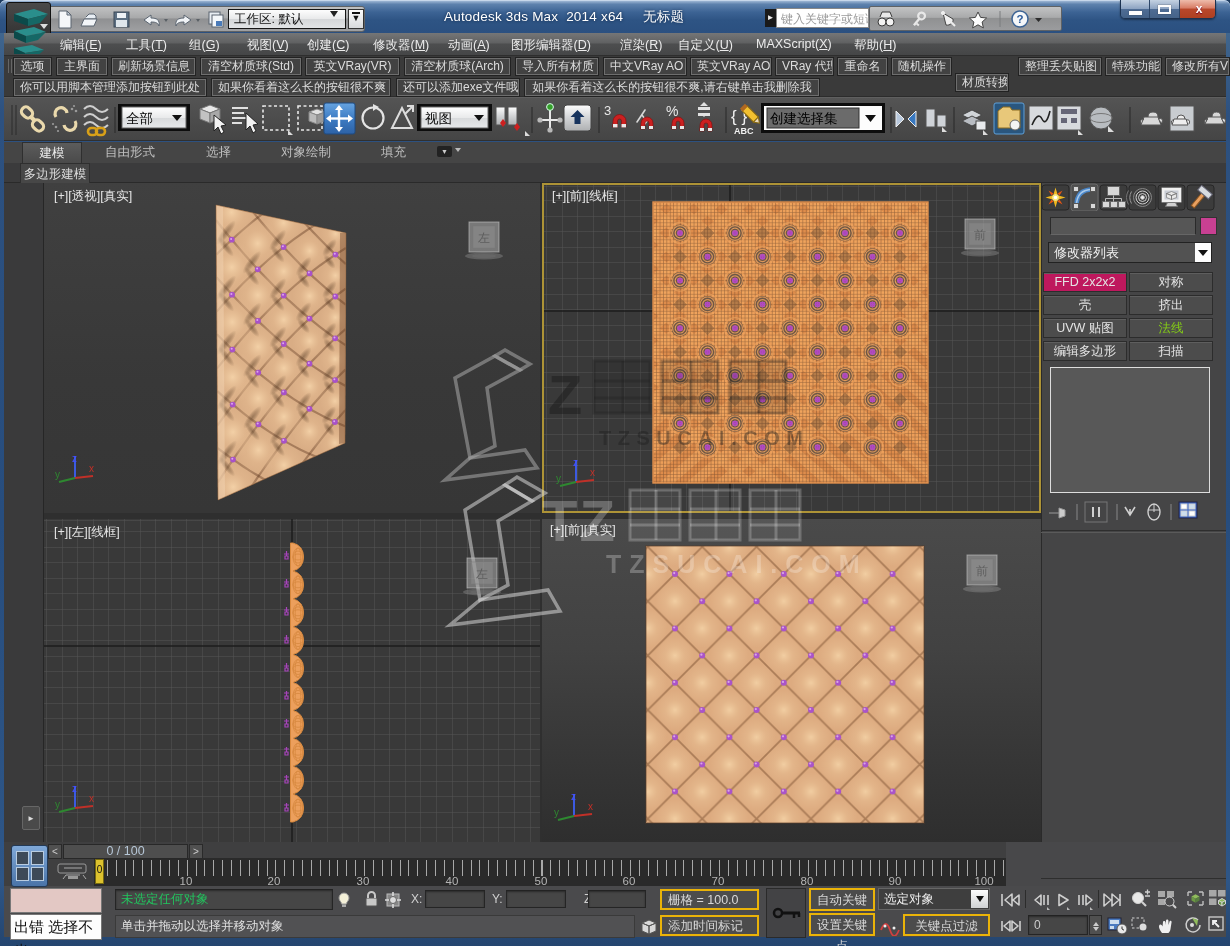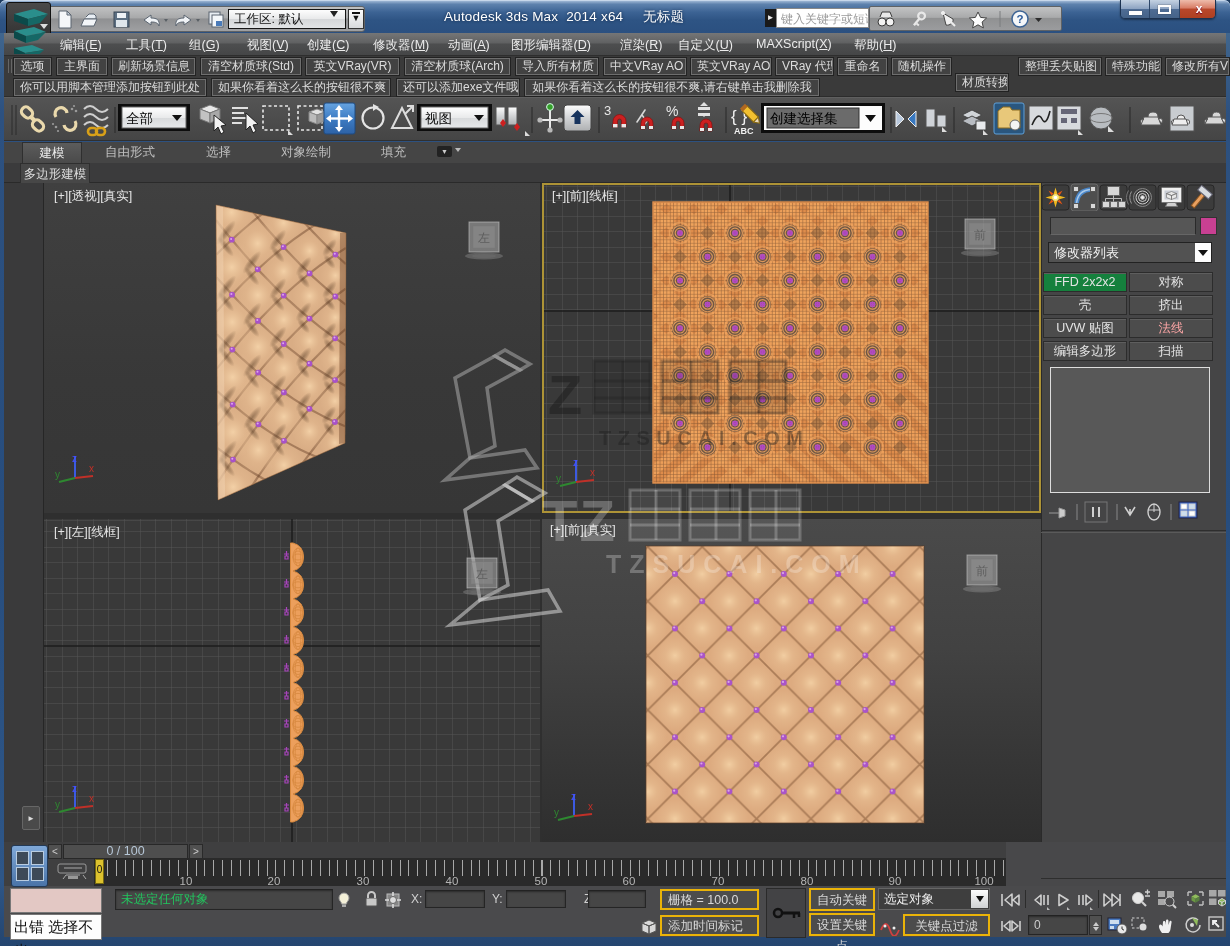--- a/index.html
+++ b/index.html
@@ -1456,26 +1456,26 @@
           <rect x="10" y="2" width="6" height="5" fill="#cde"></rect>
           <rect x="2" y="9" width="6" height="5" fill="#cde"></rect>
           <rect x="10" y="9" width="6" height="5" fill="#fff"></rect>
         </g>
  </g>
 </svg>
 <div class="abs" style="left:1041px;top:530px;width:185px;height:1px;background:#2e2e2e"></div>
 <div class="abs" style="left:1041px;top:532px;width:185px;height:1px;background:#5a5a5a"></div>
 <div class="abs" style="left:1041px;top:878px;width:185px;height:1px;background:#2e2e2e"></div>
 
-<div class="abs" style="left:1043px;top:272px;width:84px;height:20px;background:#15803d;border:1px solid #2c2c2c;box-shadow:inset 0 1px 0 #5e5e5e;color:#e4e4e4;font-size:12.5px;text-align:center;line-height:18px;overflow:hidden">FFD 2x2x2</div>
+<div class="abs" style="left:1043px;top:272px;width:84px;height:20px;background:#be185d;border:1px solid #2c2c2c;box-shadow:inset 0 1px 0 #5e5e5e;color:#e4e4e4;font-size:12.5px;text-align:center;line-height:18px;overflow:hidden">FFD 2x2x2</div>
 <div class="abs" style="left:1129px;top:272px;width:84px;height:20px;background:#4c4c4c;border:1px solid #2c2c2c;box-shadow:inset 0 1px 0 #5e5e5e;color:#e4e4e4;font-size:12.5px;text-align:center;line-height:18px;overflow:hidden">对称</div>
 <div class="abs" style="left:1043px;top:295px;width:84px;height:20px;background:#4c4c4c;border:1px solid #2c2c2c;box-shadow:inset 0 1px 0 #5e5e5e;color:#e4e4e4;font-size:12.5px;text-align:center;line-height:18px;overflow:hidden">壳</div>
 <div class="abs" style="left:1129px;top:295px;width:84px;height:20px;background:#4c4c4c;border:1px solid #2c2c2c;box-shadow:inset 0 1px 0 #5e5e5e;color:#e4e4e4;font-size:12.5px;text-align:center;line-height:18px;overflow:hidden">挤出</div>
 <div class="abs" style="left:1043px;top:318px;width:84px;height:20px;background:#4c4c4c;border:1px solid #2c2c2c;box-shadow:inset 0 1px 0 #5e5e5e;color:#e4e4e4;font-size:12.5px;text-align:center;line-height:18px;overflow:hidden">UVW 贴图</div>
-<div class="abs" style="left:1129px;top:318px;width:84px;height:20px;background:#4c4c4c;border:1px solid #2c2c2c;box-shadow:inset 0 1px 0 #5e5e5e;color:#fca5a5;font-size:12.5px;text-align:center;line-height:18px;overflow:hidden">法线</div>
+<div class="abs" style="left:1129px;top:318px;width:84px;height:20px;background:#4c4c4c;border:1px solid #2c2c2c;box-shadow:inset 0 1px 0 #5e5e5e;color:#84cc16;font-size:12.5px;text-align:center;line-height:18px;overflow:hidden">法线</div>
 <div class="abs" style="left:1043px;top:341px;width:84px;height:20px;background:#4c4c4c;border:1px solid #2c2c2c;box-shadow:inset 0 1px 0 #5e5e5e;color:#e4e4e4;font-size:12.5px;text-align:center;line-height:18px;overflow:hidden">编辑多边形</div>
 <div class="abs" style="left:1129px;top:341px;width:84px;height:20px;background:#4c4c4c;border:1px solid #2c2c2c;box-shadow:inset 0 1px 0 #5e5e5e;color:#e4e4e4;font-size:12.5px;text-align:center;line-height:18px;overflow:hidden">扫描</div>
 <div class="abs" style="left:22px;top:806px;width:18px;height:24px;background:#4a4a4a;border:1px solid #666;border-radius:2px;color:#ddd;font-size:8px;text-align:center;line-height:24px;z-index:5">►</div>
 <div class="abs" style="left:11px;top:845px;width:37px;height:42px;background:linear-gradient(180deg,#7fa8d8,#4a74a8);border:1px solid #223a58;border-radius:3px;z-index:6">
       <div style="position:absolute;left:4px;top:5px;width:13px;height:14px;background:#3d4a58;border:1px solid #b8cce0"></div>
       <div style="position:absolute;left:19px;top:5px;width:13px;height:14px;background:#3d4a58;border:1px solid #b8cce0"></div>
       <div style="position:absolute;left:4px;top:21px;width:13px;height:14px;background:#3d4a58;border:1px solid #b8cce0"></div>
       <div style="position:absolute;left:19px;top:21px;width:13px;height:14px;background:#3d4a58;border:1px solid #b8cce0"></div>
     </div>
 <div class="abs" style="left:48px;top:844px;width:14px;height:15px;background:#505050;border:1px solid #2a2a2a;color:#ccc;font-size:10px;text-align:center;line-height:13px;z-index:5">&lt;</div>
@@ -1516,20 +1516,21 @@
         <path d="M0 -8 v4 M0 8 v-4 M-8 0 h4 M8 0 h-4" stroke="#ddd" stroke-width="1.6"></path>
       </g>
     </svg>
 <div class="abs" style="left:411px;top:892px;color:#d0d0d0;font-size:12px;z-index:5">X:</div>
 <div class="abs inset" style="left:425px;top:890px;width:60px;height:18px;z-index:5"></div>
 <div class="abs" style="left:492px;top:892px;color:#d0d0d0;font-size:12px;z-index:5">Y:</div>
 <div class="abs inset" style="left:506px;top:890px;width:60px;height:18px;z-index:5"></div>
 <div class="abs" style="left:584px;top:892px;color:#d0d0d0;font-size:12px;z-index:5">Z:</div>
 <div class="abs inset" style="left:588px;top:890px;width:58px;height:18px;z-index:5"></div>
 <div class="abs gbtn" style="left:660px;top:889px;width:99px;height:21px;font-size:12.5px;line-height:19px;padding-left:6px;z-index:5">栅格 = 100.0</div>
+<div class="abs" style="left:115px;top:915px;width:520px;height:23px;background:#515153;border:1px solid #3a3a3a;color:#e0e0e0;font-size:12.5px;line-height:21px;padding-left:5px;z-index:5">单击并拖动以选择并移动对象</div>
 <svg class="abs" style="left:638px;top:917px;z-index:5" width="22" height="20">
       <path d="M4 6 l7 -3 7 3 -7 3 z M4 6 v8 l7 3 v-8 z M18 6 v8 l-7 3 v-8 z" fill="#d8d8d8" stroke="#555"></path>
     </svg>
 <div class="abs gbtn" style="left:660px;top:915px;width:99px;height:21px;font-size:12.5px;line-height:19px;padding-left:6px;z-index:5">添加时间标记</div>
 <div class="abs" style="left:766px;top:888px;width:40px;height:50px;background:#434345;border:1px solid #2a2a2a;z-index:5"><svg width="38" height="48">
         <g transform="translate(7,24)">
           <circle cx="4" cy="0" r="4" fill="none" stroke="#111" stroke-width="2.5"></circle>
           <line x1="8" y1="0" x2="26" y2="0" stroke="#111" stroke-width="3"></line>
           <path d="M20 0 v5 M25 0 v4" stroke="#111" stroke-width="2.5"></path>
         </g>

